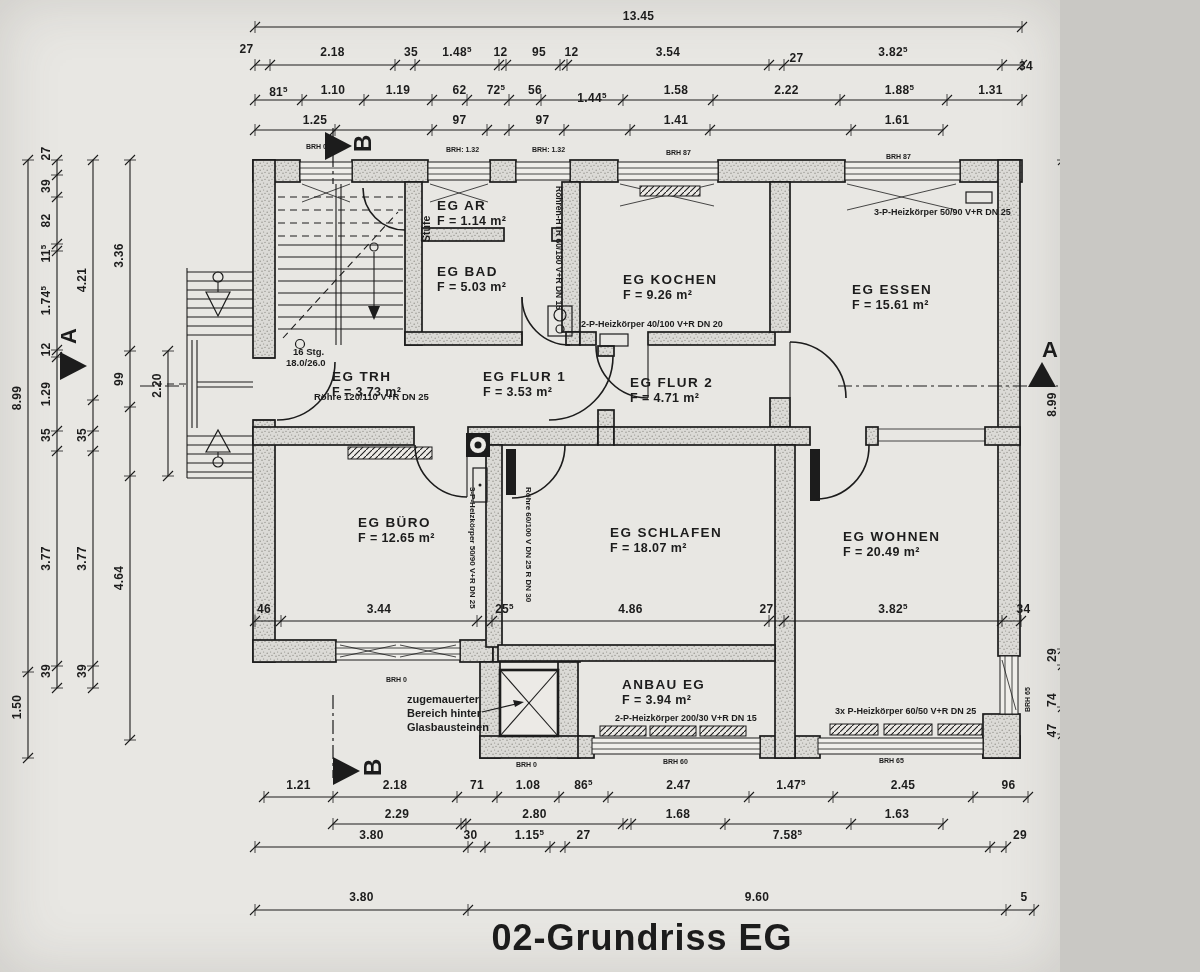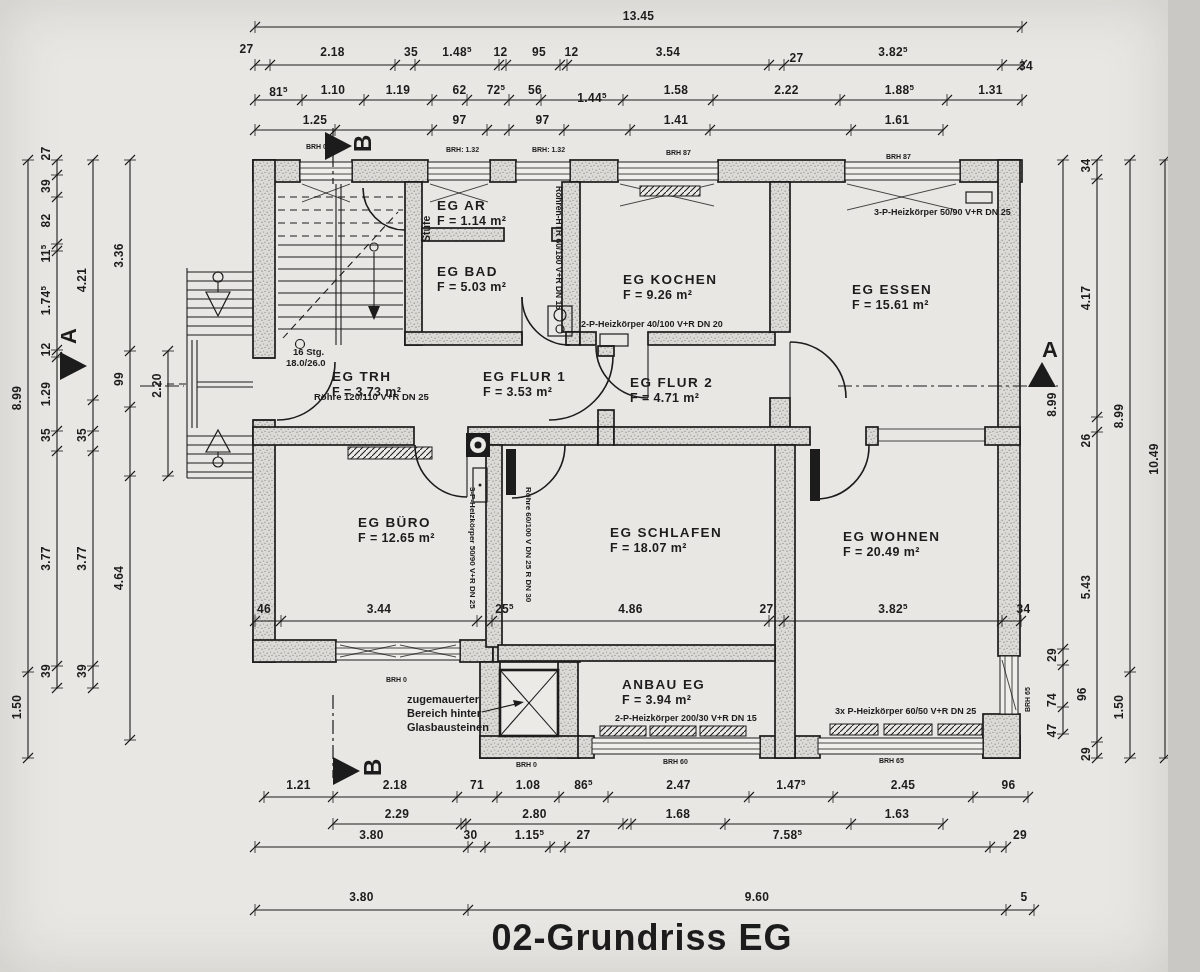--- a/index.html
+++ b/index.html
@@ -1,19 +1,19 @@
 <!DOCTYPE html>
 <html style="--paper: #e8e7e3; --ink: #1c1c1c; --wallfill: #dbdad6;"><head>
 <meta charset="utf-8">
 <style>
   :root{
     --paper:#e8e7e3; --ink:#1c1c1c; --wallfill:#dbdad6;
   }
   html,body{margin:0;padding:0;background:#c9c8c4;}
-  .page{position:relative;width:1168px;height:972px;background:var(--paper);
+  .page{position:relative;width:1060px;height:972px;background:var(--paper);
         box-shadow:inset 0 0 60px rgba(90,85,75,.18); overflow:hidden;}
   svg{display:block}
   svg text{font-family:"Liberation Sans","DejaVu Sans",sans-serif;fill:var(--ink);}
   .dim{font-size:12px;font-weight:700;letter-spacing:.3px;}
   .room-name{font-size:13.5px;font-weight:700;letter-spacing:1.4px;}
   .room-area{font-size:12.5px;font-weight:700;letter-spacing:.4px;}
   .note{font-weight:700;}
   .ttl{font-size:36px;font-weight:700;letter-spacing:1px;}
   .ln{stroke:var(--ink);stroke-width:1.1;fill:none;}
   .thin{stroke:var(--ink);stroke-width:.8;fill:none;}

